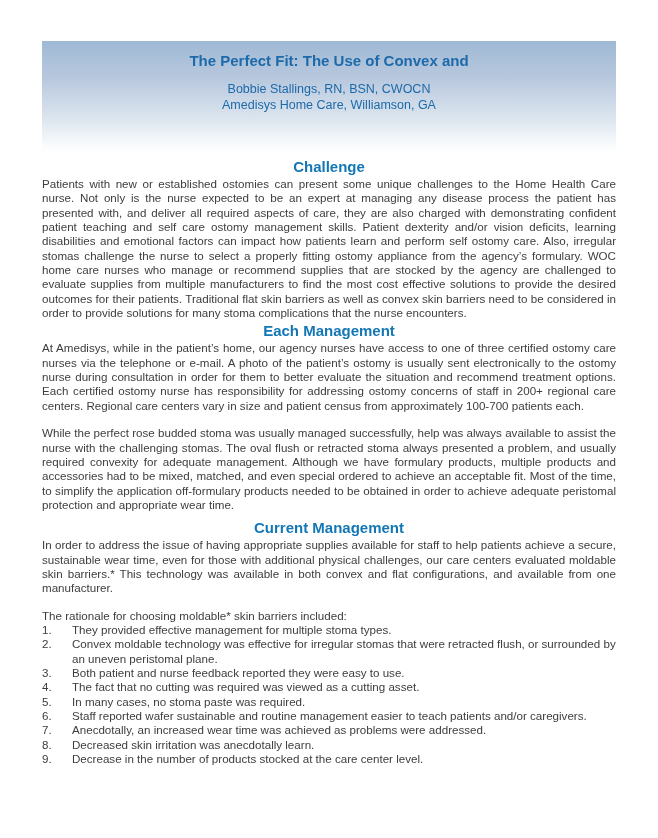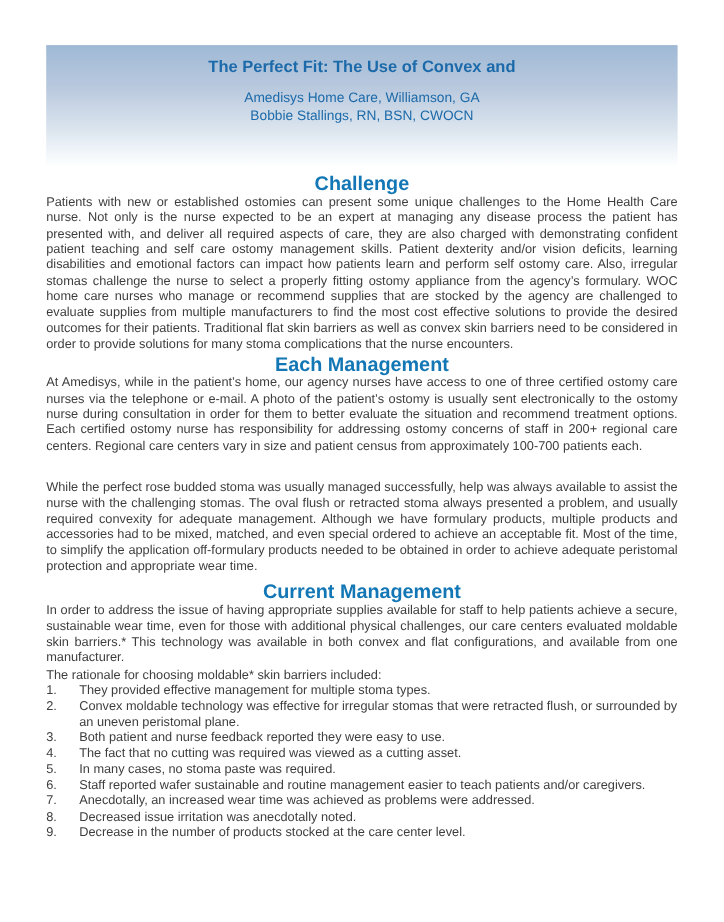--- a/index.html
+++ b/index.html
@@ -32,37 +32,37 @@
     line-height: 21px;
   }
   .author-block {
     margin-top: 11px;
     font-size: 12.5px;
     color: #1c6aa9;
     line-height: 15.5px;
   }
   .section-heading {
     text-align: center;
-    font-size: 18px;
+    font-size: 15px;
     font-weight: bold;
     color: #1377b5;
     line-height: 16px;
     margin: 3px 0 2px 0;
   }
   .body-para {
     font-size: 11.6px;
     line-height: 14.35px;
     text-align: justify;
     margin: 0;
   }
-  .para-gap { margin-top: 23px; }
+  .para-gap { margin-top: 13px; }
   .list-intro {
     font-size: 11.6px;
     line-height: 14.35px;
-    margin: 1px 0 0 0;
+    margin: 13px 0 0 0;
     text-align: left;
   }
   .rationale-list { margin: 0; }
   .list-row {
     display: flex;
     font-size: 11.6px;
     line-height: 14.35px;
   }
   .list-num {
     width: 30px;
@@ -73,22 +73,22 @@
 </head>
 <body>
 
 <div class="page">
 
   <div class="header-box">
     <div class="title">
       <span>The Perfect Fit: The Use of Convex and</span><br>
     </div>
     <div class="author-block">
+      <div>Bobbie Stallings, RN, BSN, CWOCN</div>
       <div>Amedisys Home Care, Williamson, GA</div>
-      <div>Bobbie Stallings, RN, BSN, CWOCN</div>
     </div>
   </div>
 
   <div class="section-heading">Challenge</div>
   <p class="body-para">Patients with new or established ostomies can present some unique challenges to the Home Health Care nurse.  Not only is the nurse expected to be an expert at managing any disease process the patient has presented with, and deliver all required aspects of care, they are also charged with demonstrating confident patient teaching and self care ostomy management skills. Patient dexterity and/or vision deficits, learning disabilities and emotional factors can impact how patients learn and perform self ostomy care. Also, irregular stomas challenge the nurse to select a properly fitting ostomy appliance from the agency’s formulary.  WOC home care nurses who manage or recommend supplies that are stocked by the agency are challenged to evaluate supplies from multiple manufacturers to find the most cost effective solutions to provide the desired outcomes for their patients. Traditional flat skin barriers as well as convex skin barriers need to be considered in order to provide solutions for many stoma complications that the nurse encounters.</p>
 
   <div class="section-heading">Each Management</div>
   <p class="body-para">At Amedisys, while in the patient’s home, our agency nurses have access to one of three certified ostomy care nurses via the telephone or e-mail.  A photo of the patient’s ostomy is usually sent electronically to the ostomy nurse during consultation in order for them to better evaluate the situation and recommend treatment options. Each certified ostomy nurse has responsibility for addressing ostomy concerns of staff in 200+ regional care centers. Regional care centers vary in size and patient census from approximately 100-700 patients each.</p>
   <p class="body-para para-gap">While the perfect rose budded stoma was usually managed successfully, help was always available to assist the nurse with the challenging stomas. The oval flush or retracted stoma always presented a problem, and usually required convexity for adequate management. Although we have formulary products, multiple products and accessories had to be mixed, matched, and even special ordered to achieve an acceptable fit.  Most of the time, to simplify the application off-formulary products needed to be obtained in order to achieve adequate peristomal protection and appropriate wear time.</p>
 
@@ -121,21 +121,21 @@
     <div class="list-row">
       <span class="list-num">6.</span>
       <span class="list-text">Staff reported wafer sustainable and routine management easier to teach patients and/or caregivers.</span>
     </div>
     <div class="list-row">
       <span class="list-num">7.</span>
       <span class="list-text">Anecdotally, an increased wear time was achieved as problems were addressed.</span>
     </div>
     <div class="list-row">
       <span class="list-num">8.</span>
-      <span class="list-text">Decreased issue irritation was anecdotally noted.</span>
+      <span class="list-text">Decreased skin irritation was anecdotally learn.</span>
     </div>
     <div class="list-row">
       <span class="list-num">9.</span>
       <span class="list-text">Decrease in the number of products stocked at the care center level.</span>
     </div>
   </div>
 
 </div>
 
 </body></html>

